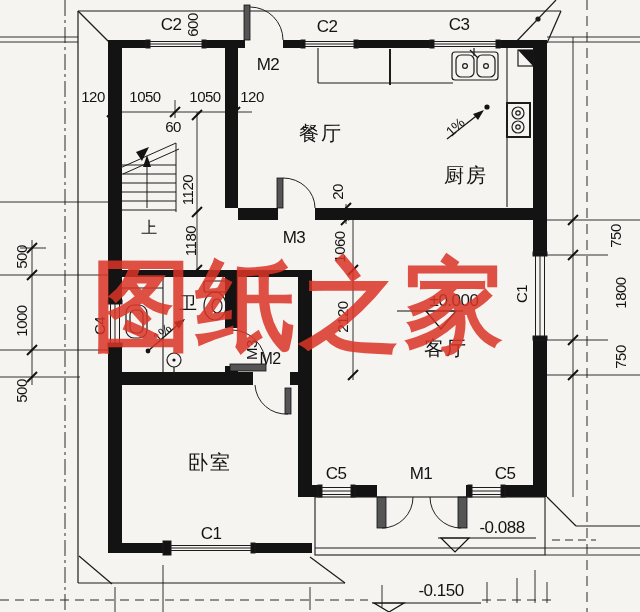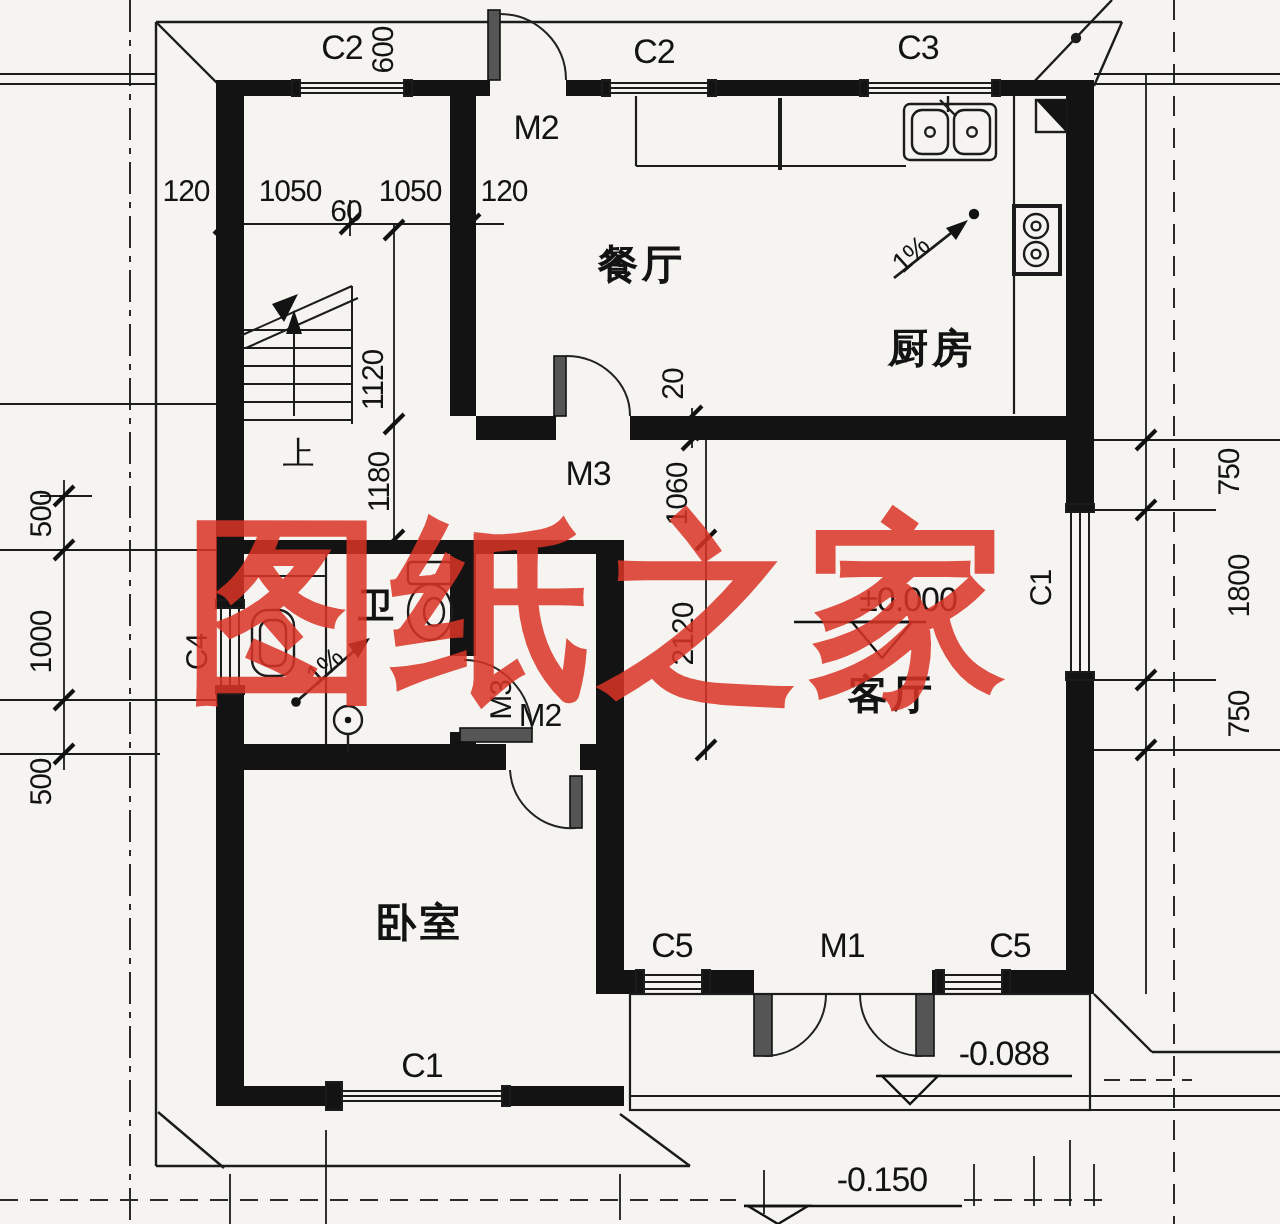--- a/index.html
+++ b/index.html
@@ -2,21 +2,21 @@
 <html><head>
 <meta charset="utf-8">
 <style>
   html,body{margin:0;padding:0;}
   body{width:640px;height:612px;background:#f5f4f1;position:relative;overflow:hidden;}
   #plan{position:absolute;left:0;top:0;width:640px;height:612px;}
   svg{position:absolute;left:0;top:0;}
   .lb{position:absolute;transform:translate(-50%,-50%);font:15px "Liberation Sans",sans-serif;
       color:#131313;white-space:nowrap;letter-spacing:-0.5px;line-height:1;}
   .med{font-size:17px;}
-  .big{font-size:20px;letter-spacing:2px;font-weight:bold;}
+  .big{font-size:20px;letter-spacing:2px;}
   .rot{transform:translate(-50%,-50%) rotate(-90deg);}
   .sl{transform:translate(-50%,-50%) rotate(-42deg);font-size:14px;}
   .wm{position:absolute;transform:translate(-50%,-50%);font-family:"DejaVu Serif",serif;
       font-weight:bold;font-size:100px;letter-spacing:4px;opacity:.85;white-space:nowrap;}
 </style>
 </head>
 <body style="background: rgb(245, 244, 241);">
 
 <div id="plan">
 <svg width="640" height="612" viewBox="0 0 640 612">
@@ -282,21 +282,21 @@
 <span class="lb med" style="left:171px;top:24px">C2</span>
 <span class="lb rot" style="left:192px;top:25px">600</span>
 <span class="lb med" style="left:327px;top:26px">C2</span>
 <span class="lb med" style="left:459px;top:24px">C3</span>
 <span class="lb med" style="left:268px;top:64px">M2</span>
 
 <span class="lb" style="left:93px;top:96px">120</span>
 <span class="lb" style="left:145px;top:96px">1050</span>
 <span class="lb" style="left:205px;top:96px">1050</span>
 <span class="lb" style="left:252px;top:96px">120</span>
-<span class="lb" style="left:173px;top:106px">60</span>
+<span class="lb" style="left:173px;top:126px">60</span>
 <span class="lb rot" style="left:187px;top:190px">1120</span>
 <span class="lb rot" style="left:190px;top:241px">1180</span>
 
 <span class="lb big" style="left:321px;top:133px">餐厅</span>
 <span class="lb big" style="left:466px;top:175px">厨房</span>
 <span class="lb sl" style="left:455px;top:127px">1%</span>
 
 <span class="lb med" style="left:294px;top:237px">M3</span>
 <span class="lb rot" style="left:337px;top:192px">20</span>
 <span class="lb rot" style="left:339px;top:247px">1060</span>

